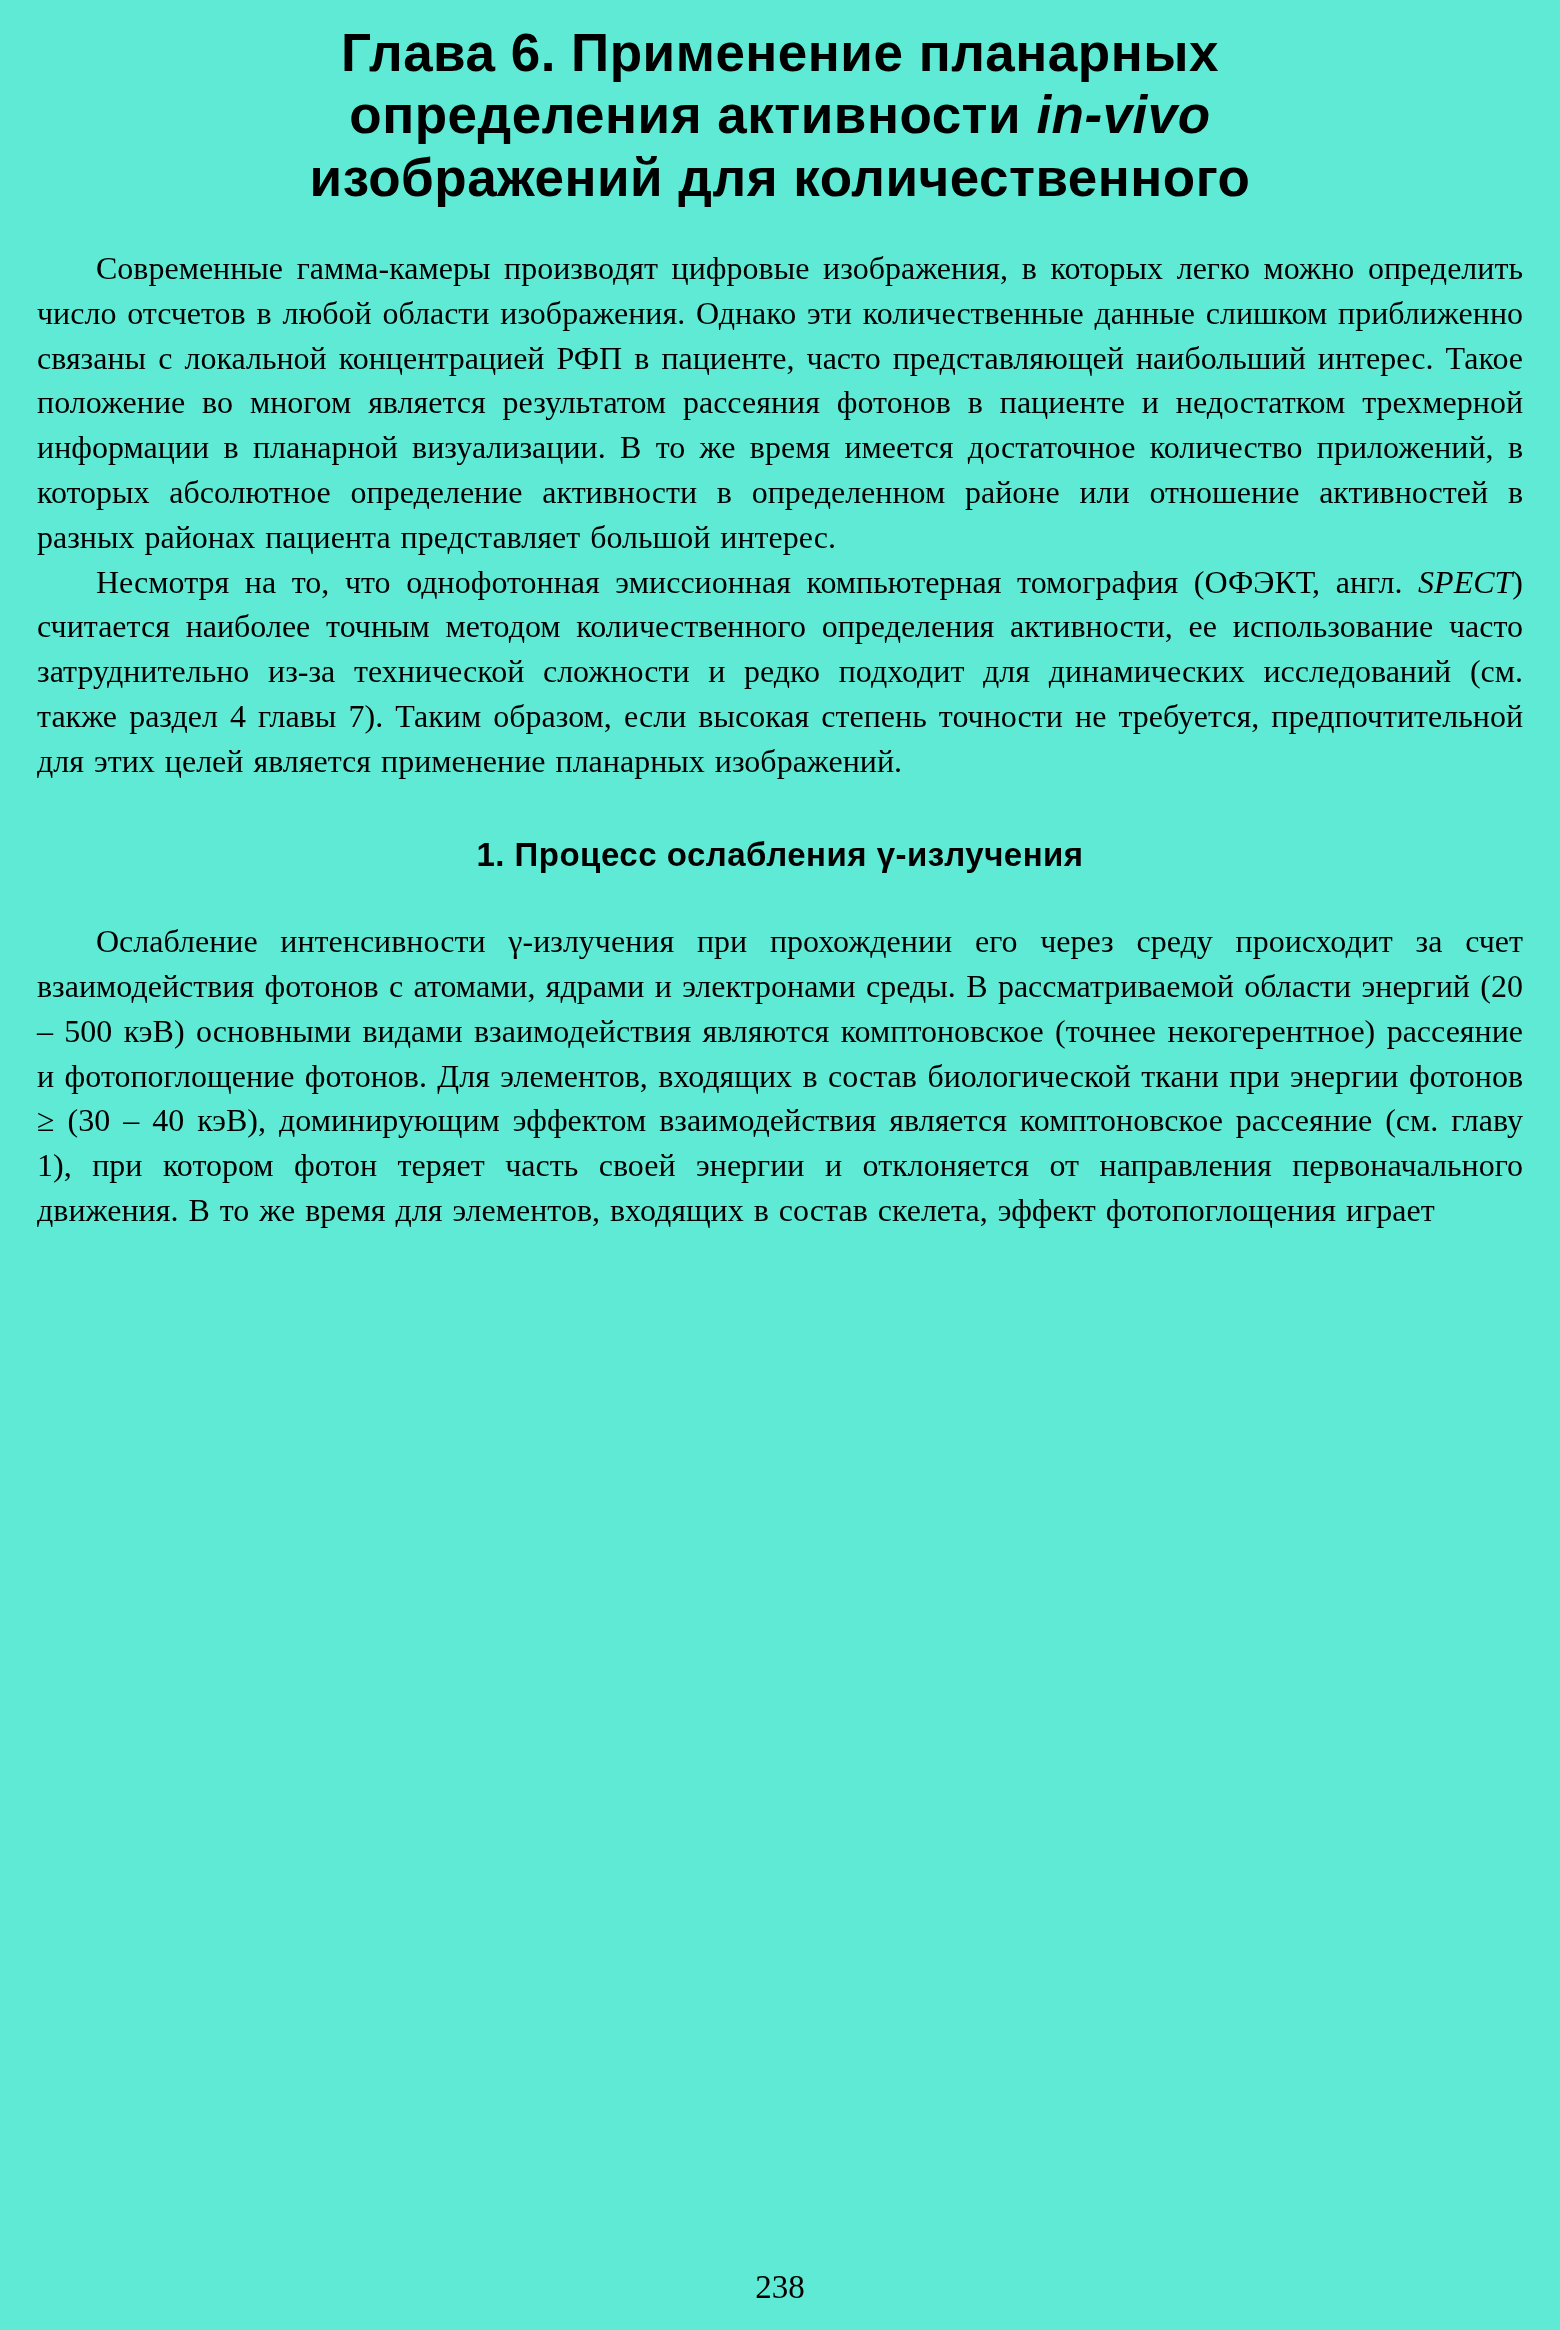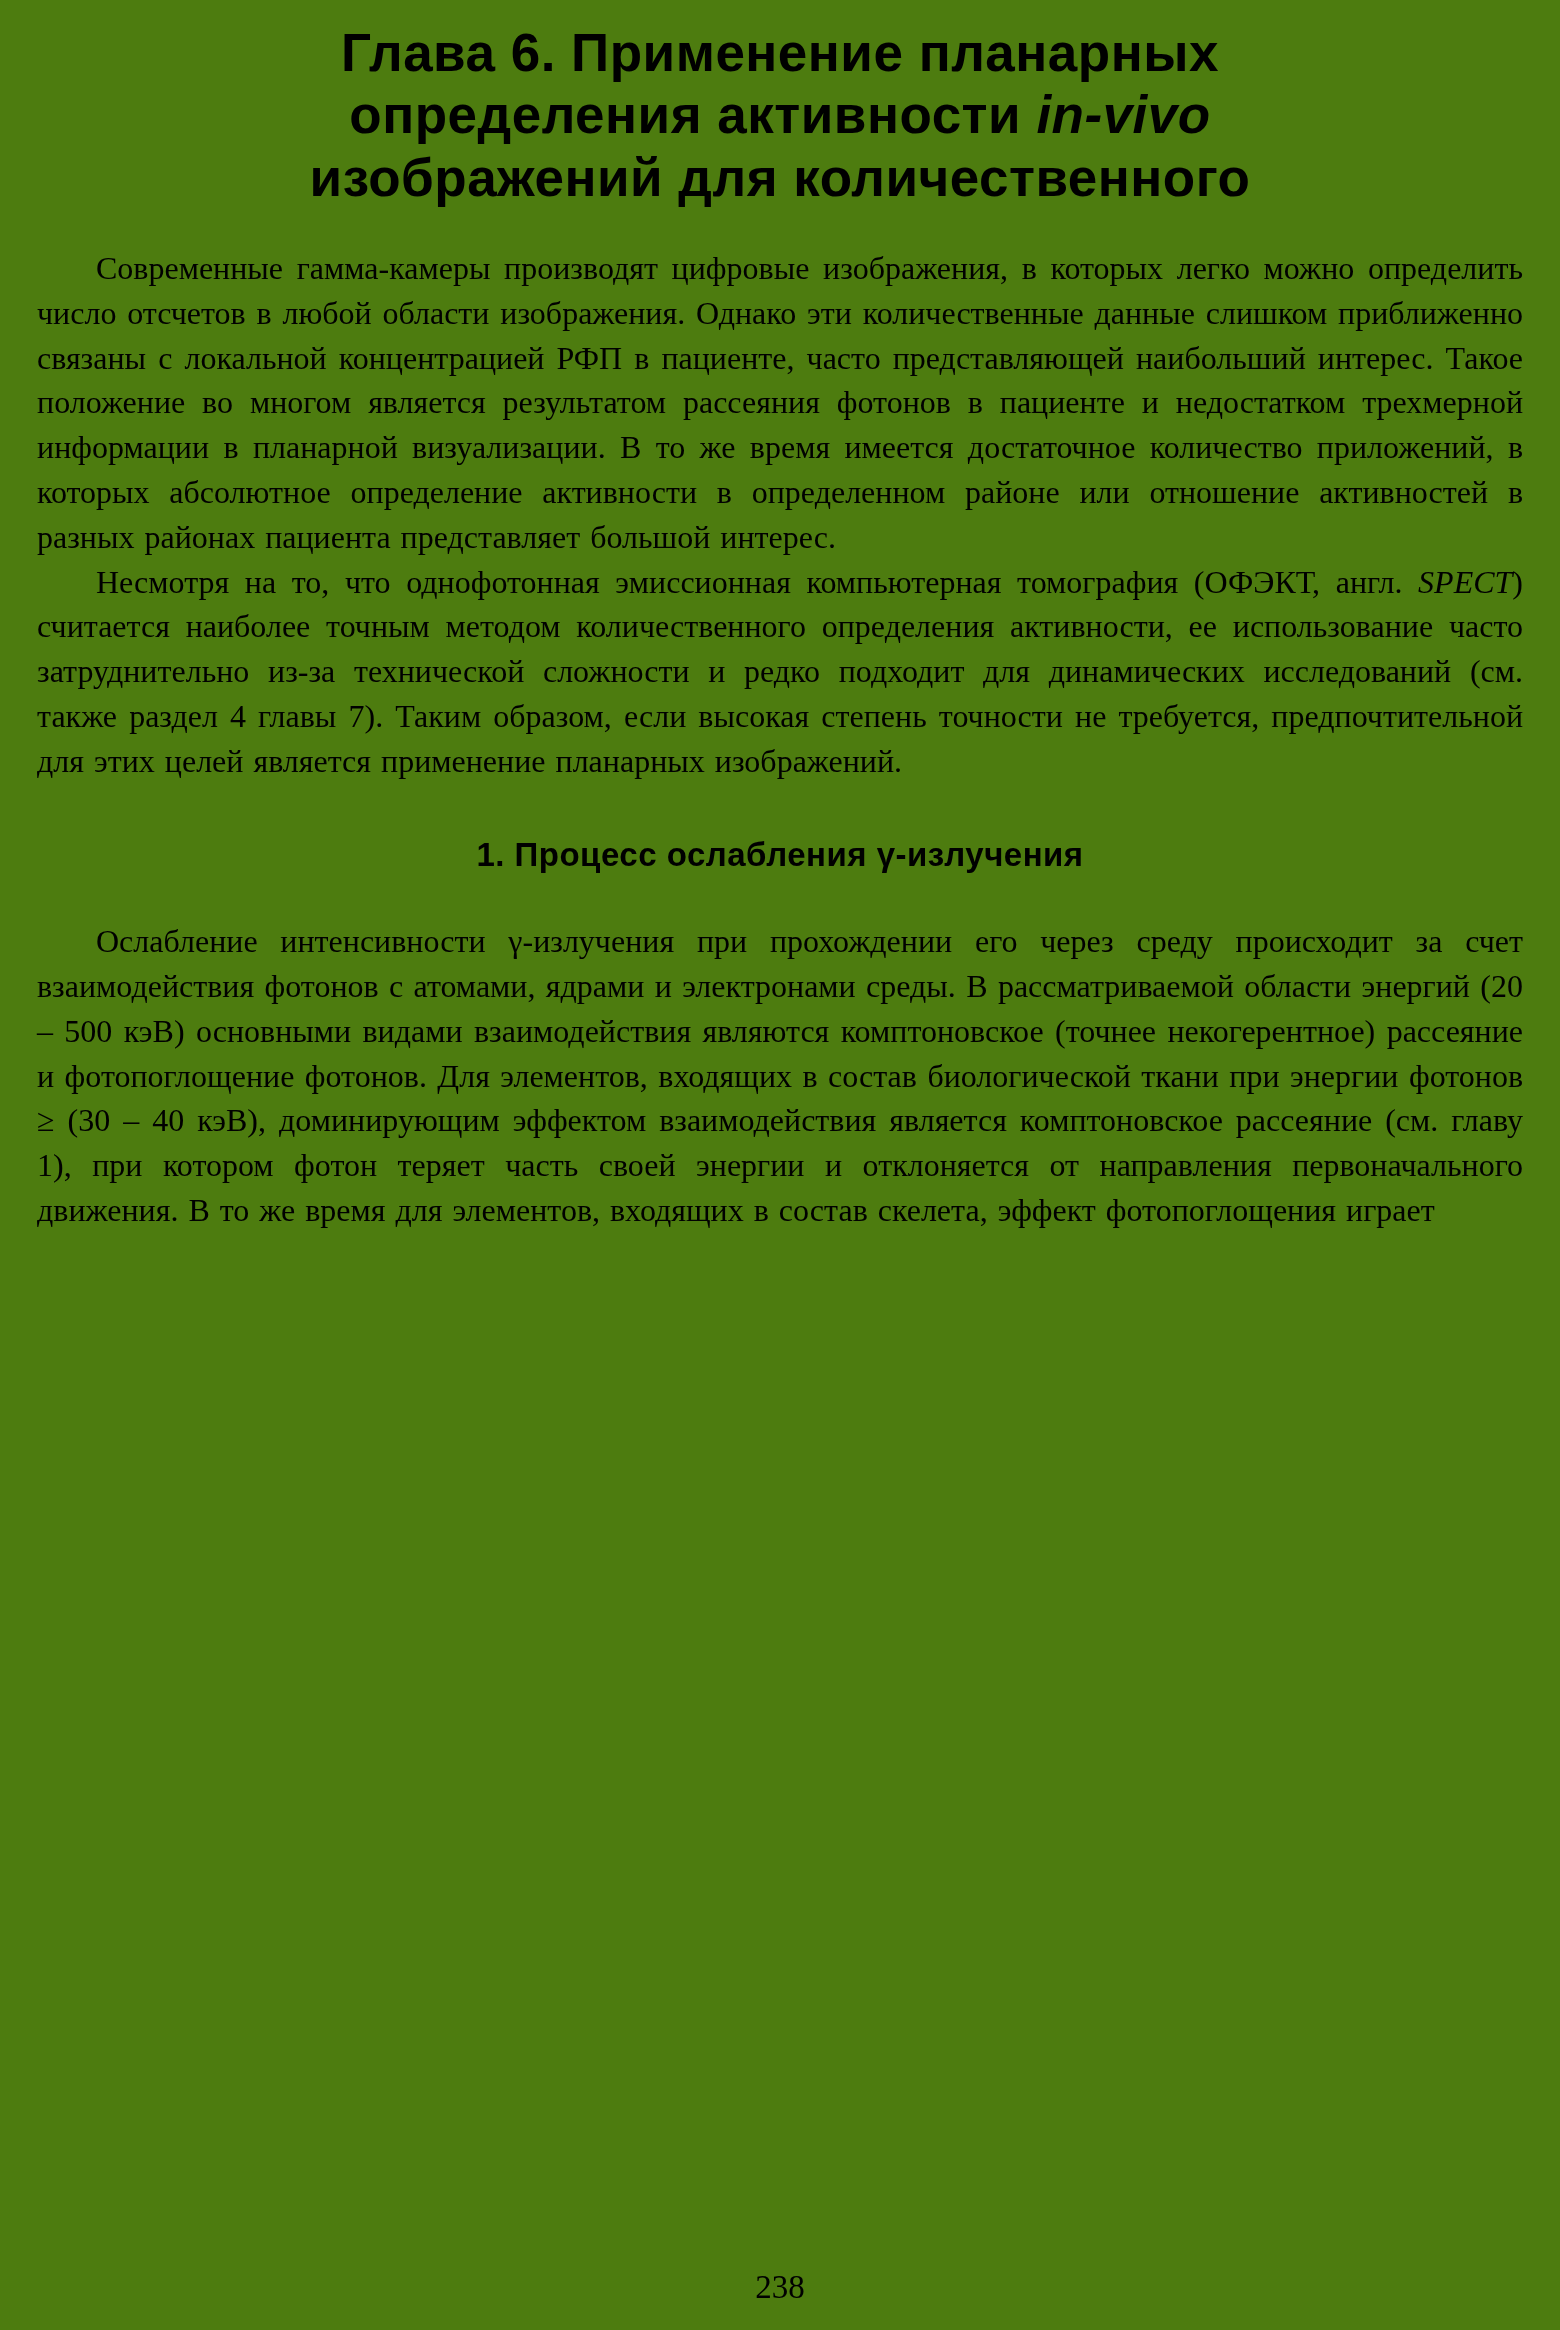--- a/index.html
+++ b/index.html
@@ -6,21 +6,21 @@
     margin: 0;
     padding: 0;
     background: #ffffff;
   }
   .page {
     position: relative;
     width: 1560px;
     height: 2331px;
     box-sizing: border-box;
     padding: 21.5px 37px 25px 37px;
-    background: #4d7c0f;
+    background: #5eead4;
     color: #000000;
     display: flex;
     flex-direction: column;
     overflow: hidden;
     justify-content: flex-end;
   }
   .chapter-title {
     font-family: "Liberation Sans", sans-serif;
     font-weight: 700;
     font-size: 53px;

